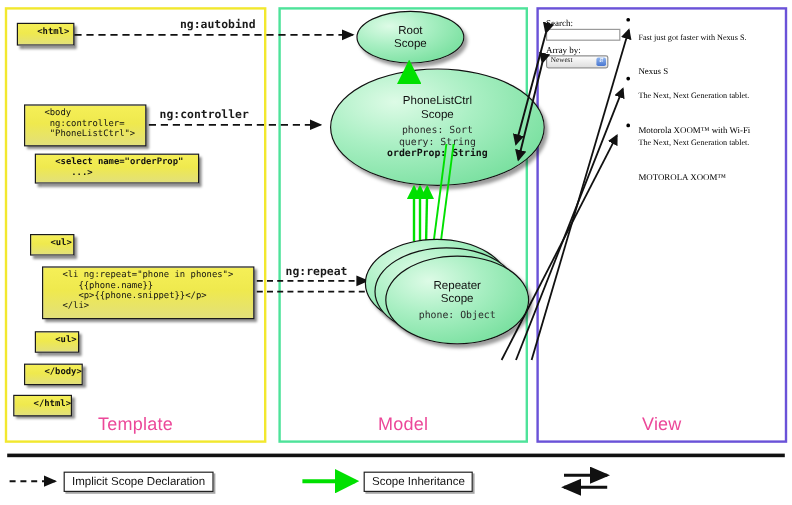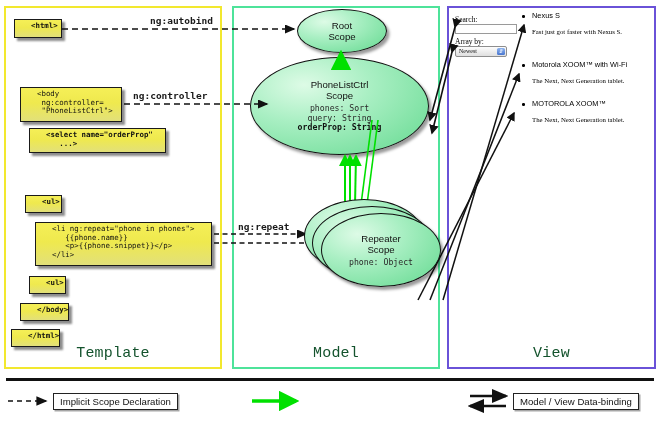--- a/index.html
+++ b/index.html
@@ -8,22 +8,22 @@
        color:#000;position:relative;}
 
   #stage{position:absolute;left:0;top:0;width:660px;height:421px;}
 
   
   .panel{position:absolute;background:#fff;box-sizing:border-box;}
   #panel-template{left:4px;  top:6px;  width:218px; height:363px; border:2px solid #f2e82e;}
   #panel-model{   left:232px;top:6px;  width:208px; height:363px; border:2px solid #4ee39a;}
   #panel-view{    left:447px;top:6px;  width:209px; height:363px; border:2px solid #6a52d8;}
 
-  .panel-label{position:absolute;font-size:15px;font-weight:400;color:#14532d;
-               text-align:center;letter-spacing:.2px;font-family:Liberation Mono, monospace;}
+  .panel-label{position:absolute;font-size:15px;font-weight:400;color:#ec4899;
+               text-align:center;letter-spacing:.2px;}
   #label-template{left:4px;  top:345px;width:218px;}
   #label-model{   left:232px;top:345px;width:208px;}
   #label-view{    left:447px;top:345px;width:209px;}
 
   
   .codebox{position:absolute;box-sizing:border-box;
            border:1.4px solid #1a1a1a;
            background:linear-gradient(180deg,#f5ef57 0%,#efe94e 45%,#e2e07a 100%);
            font-family:"DejaVu Sans Mono","Liberation Mono",monospace;
            font-size:7.4px;line-height:8.6px;color:#111;
@@ -56,22 +56,22 @@
            border:1px solid #9a9a9a;}
   .v-select{position:absolute;box-sizing:border-box;
             background:linear-gradient(180deg,#fdfdfd,#dfdfdf);
             border:1px solid #8e8e8e;border-radius:2px;
             font-family:"Liberation Serif",serif;font-size:6px;
             color:#111;padding:0 12px 0 3px;line-height:9px;overflow:hidden;}
   .v-select .sbtn{position:absolute;right:1px;top:1px;width:8px;height:7px;
                   background:linear-gradient(180deg,#8fb4ee,#4a77d0);
                   border-radius:1.5px;color:#fff;font-size:5px;
                   text-align:center;line-height:7px;}
-  .v-item{position:absolute;font-family:Liberation Sans, sans-serif;
-          font-size:7.4px;color:#000;white-space:nowrap;}
+  .v-item{position:absolute;font-family:Liberation Serif, serif;
+          font-size:7.4px;color:#000;white-space:nowrap;margin-top:44px;}
   .v-bullet{position:absolute;width:2.6px;height:2.6px;border-radius:50%;
             background:#000;}
   .v-snip{position:absolute;font-family:"Liberation Serif",serif;
           font-size:6.8px;color:#000;white-space:nowrap;}
 
   
   #legend-rule{position:absolute;left:6px;top:378px;width:648px;height:2.5px;
                background:#111;}
   .legend-box{position:absolute;box-sizing:border-box;background:#fff;
               border:1.4px solid #222;font-size:9.6px;color:#111;
@@ -110,21 +110,21 @@
 
   <div class="codebox b" style="left:11px;top:329px;width:49px;height:18px;">&lt;/html&gt;</div>
 
   <div class="ellipse" style="left:297px;top:9px;width:88px;height:42px;">
     <div class="e-title">
       <span>Root</span><br>
       <span>Scope</span>
     </div>
   </div>
 
-  <div class="ellipse" style="left:250px;top:57px;width:177px;height:96px;">
+  <div class="ellipse" style="left:275px;top:57px;width:177px;height:96px;">
     <div class="e-title">
       <span>PhoneListCtrl</span><br>
       <span>Scope</span>
     </div>
     <div class="e-props">
       <div>phones: Sort</div>
       <div>query: String</div>
       <div style="font-weight:bold;color:#111;">orderProp: String</div>
     </div>
   </div>
@@ -233,15 +233,15 @@
     <g>
       <path d="M252,401 L296,401" stroke="#00e000" stroke-width="3.4" fill="none" marker-end="url(#ahGreen)"></path>
     </g>
     <g>
       <path d="M470,396 L506,396" stroke="#111" stroke-width="2.4" fill="none" marker-end="url(#ahBlack)"></path>
       <path d="M506,406 L470,406" stroke="#111" stroke-width="2.4" fill="none" marker-end="url(#ahBlack)"></path>
     </g>
   </svg>
 
   <div class="legend-box" style="left:53px;top:393px;">Implicit Scope Declaration</div>
-  <div class="legend-box" style="left:513px;top:393px;">Model / View Data-binding</div>
+  <div class="legend-box" style="left:303px;top:393px;">Scope Inheritance</div>
 
 </div>
 
 </body></html>

